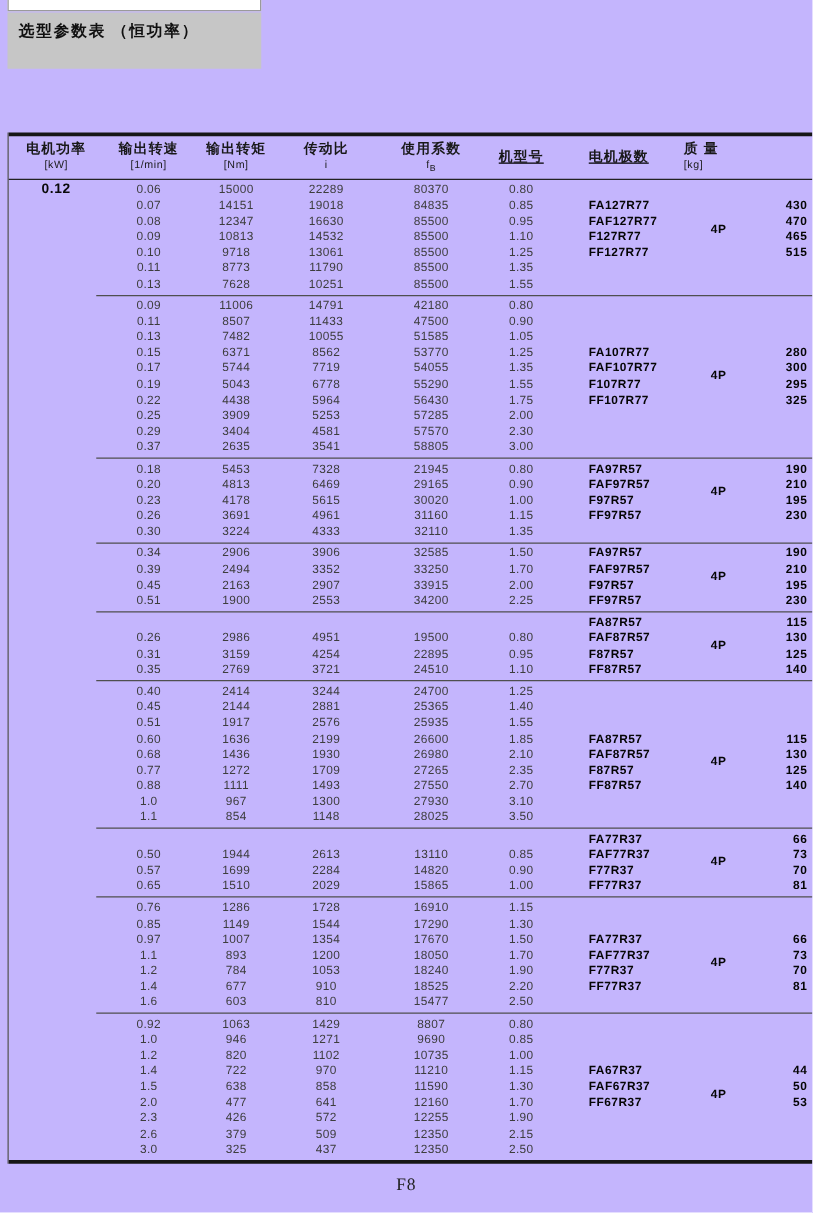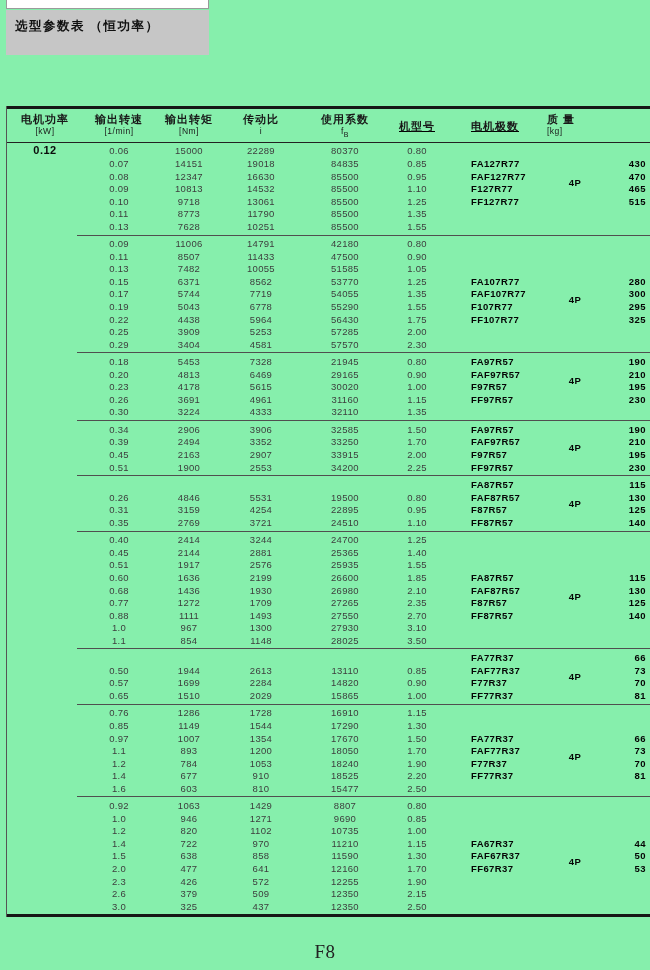--- a/index.html
+++ b/index.html
@@ -1,18 +1,18 @@
 <!DOCTYPE html>
 <html><head>
 <meta charset="utf-8">
 <style>
   html,body { margin:0; padding:0; background:#ffffff; }
   .page {
     position:relative; width:650px; height:970px; overflow:hidden;
-    background:#86efac; font-family:"Liberation Sans", sans-serif;
+    background:#c4b5fd; font-family:"Liberation Sans", sans-serif;
   }
   
   .topbox {
     position:absolute; left:6px; top:-5px; width:201px; height:12px;
     background:#ffffff; border:1px solid #9a9a9a;
   }
   
   .titlebox {
     position:absolute; left:6px; top:10px; width:203px; height:45px;
     background:#c6c6c6; box-sizing:border-box; padding:6px 0 0 9px;
@@ -44,21 +44,21 @@
   .row { display:grid; grid-template-columns:var(--cols); height:12.55px; align-items:center; }
   .c { font-size:9.5px; color:#3d3d3d; line-height:11px; }
   .c.power { text-align:center; font-weight:bold; font-size:11px; color:#0a0a0a; letter-spacing:0.5px; }
   .c.num   { text-align:center; letter-spacing:0.3px; }
   .c.model { text-align:left; padding-left:28px; font-weight:bold; font-size:9.5px; color:#050505; letter-spacing:0.4px; }
   .c.poles { text-align:center; font-weight:bold; font-size:9.5px; color:#050505; position:relative; top:6px; letter-spacing:0.5px; }
   .c.mass  { text-align:right; padding-right:4px; font-weight:bold; font-size:9.5px; color:#050505; letter-spacing:0.5px; }
 
   .footer {
     position:absolute; left:0; top:941px; width:650px; text-align:center;
-    font-family:"Liberation Serif", serif; font-size:19px; color:#222; letter-spacing:0.5px;
+    font-family:"Liberation Serif", serif; font-size:14px; color:#222; letter-spacing:0.5px;
   }
 </style>
 </head>
 <body>
 
 <div class="page">
 
   <div class="topbox"></div>
 
   <div class="titlebox">
@@ -275,20 +275,31 @@
             <span class="c power"></span>
             <span class="c num">0.29</span>
             <span class="c num">3404</span>
             <span class="c num">4581</span>
             <span class="c num">57570</span>
             <span class="c num">2.30</span>
             <span class="c model"></span>
             <span class="c poles"></span>
             <span class="c mass"></span>
           </div>
+          <div class="row">
+            <span class="c power"></span>
+            <span class="c num">0.37</span>
+            <span class="c num">2635</span>
+            <span class="c num">3541</span>
+            <span class="c num">58805</span>
+            <span class="c num">3.00</span>
+            <span class="c model"></span>
+            <span class="c poles"></span>
+            <span class="c mass"></span>
+          </div>
         </div>
         <div class="divider"></div>
         <div class="block">
           <div class="row">
             <span class="c power"></span>
             <span class="c num">0.18</span>
             <span class="c num">5453</span>
             <span class="c num">7328</span>
             <span class="c num">21945</span>
             <span class="c num">0.80</span>
@@ -397,22 +408,22 @@
             <span class="c num"></span>
             <span class="c num"></span>
             <span class="c num"></span>
             <span class="c model">FA87R57</span>
             <span class="c poles"></span>
             <span class="c mass">115</span>
           </div>
           <div class="row">
             <span class="c power"></span>
             <span class="c num">0.26</span>
-            <span class="c num">4846</span>
-            <span class="c num">5531</span>
+            <span class="c num">2986</span>
+            <span class="c num">4951</span>
             <span class="c num">19500</span>
             <span class="c num">0.80</span>
             <span class="c model">FAF87R57</span>
             <span class="c poles">4P</span>
             <span class="c mass">130</span>
           </div>
           <div class="row">
             <span class="c power"></span>
             <span class="c num">0.31</span>
             <span class="c num">3159</span>

